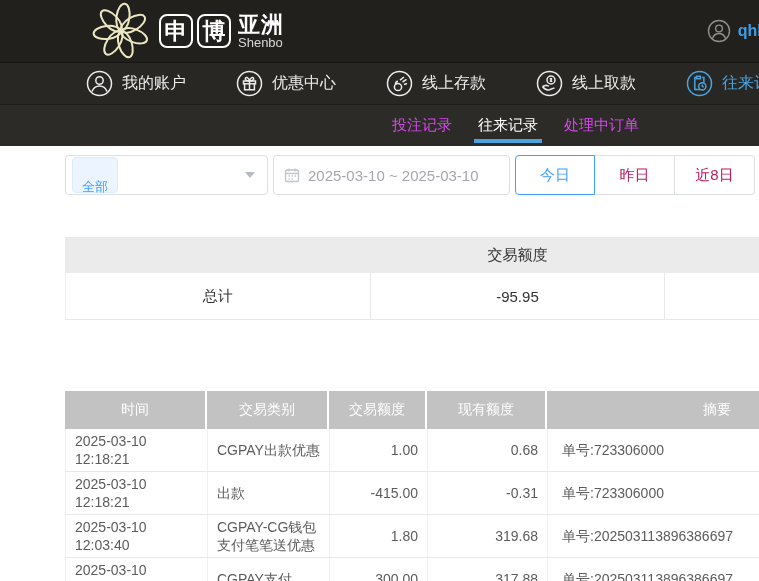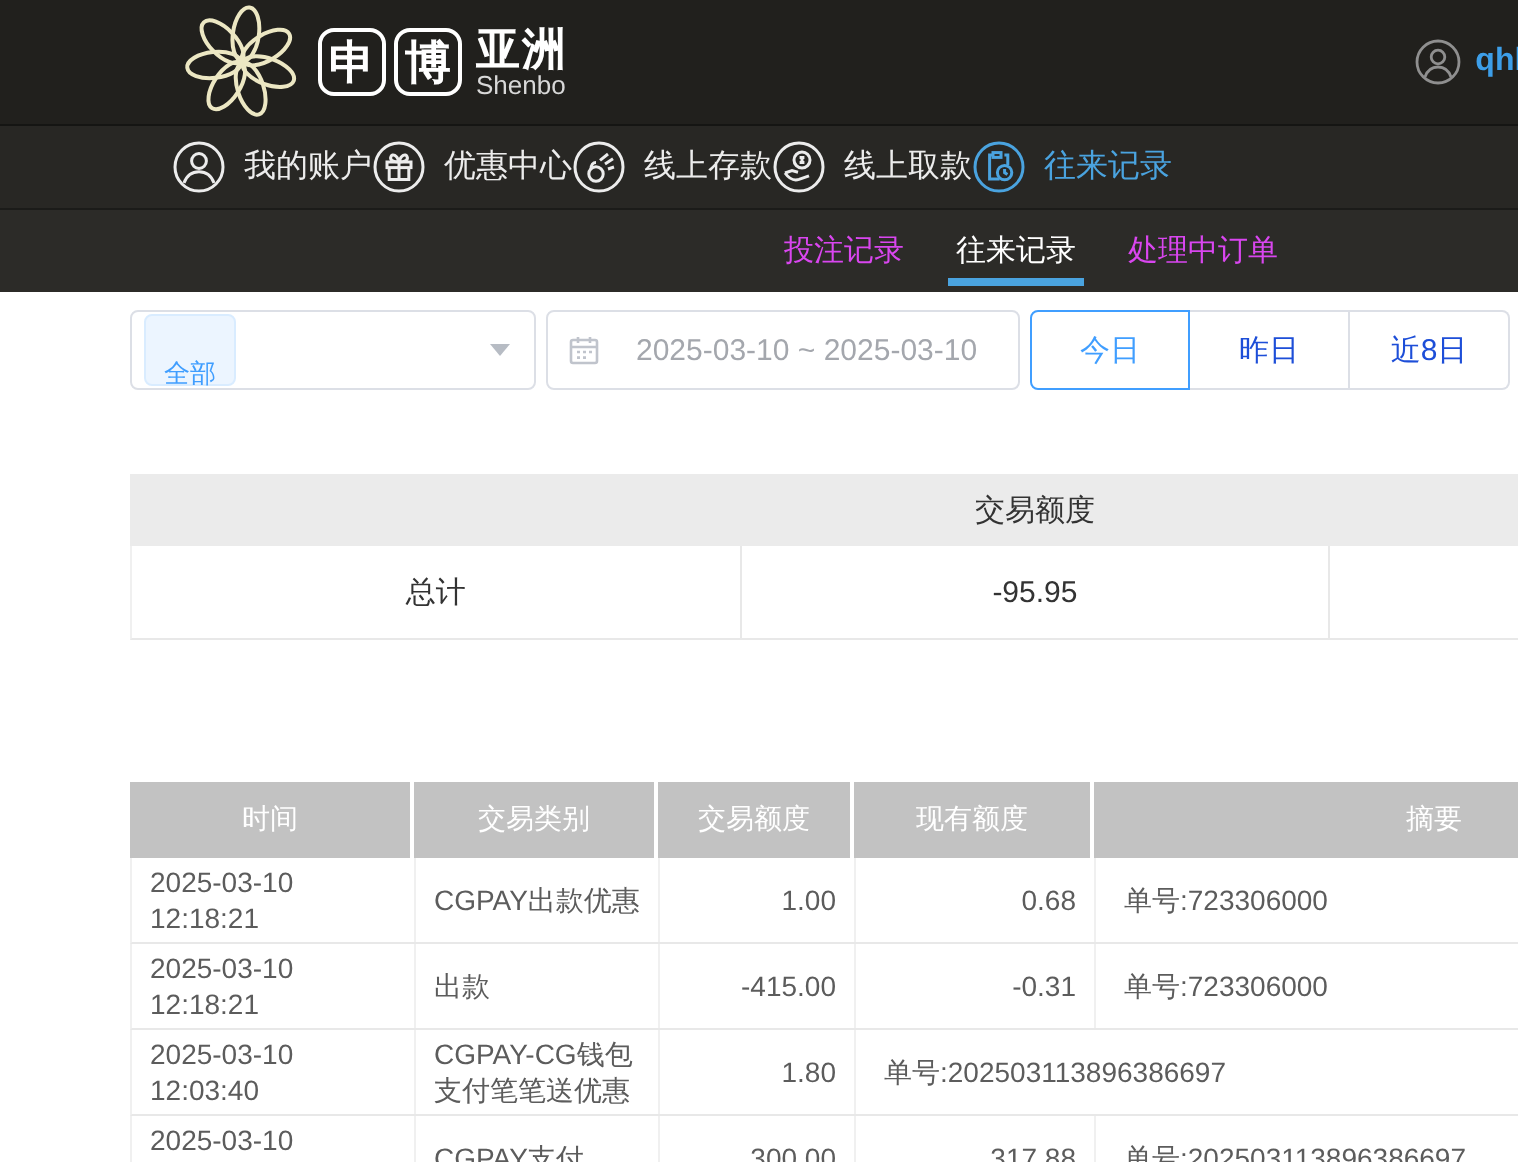--- a/index.html
+++ b/index.html
@@ -20,21 +20,21 @@
   .logo-region { margin-left: 3px; line-height: 1; }
   .logo-region .cn { color: #fff; font-size: 22px; font-weight: bold; letter-spacing: 1px; font-family: Liberation Serif, serif; }
   .logo-region .en { color: #d8d8d8; font-size: 13px; margin-top: 0; }
   .user-area { margin-left: auto; display: flex; align-items: center; gap: 7px; margin-right: -8px; }
   .user-area svg { width: 24px; height: 24px; }
   .username { color: #3d9ee8; font-size: 16px; font-weight: bold; white-space: nowrap; }
 
   
   .nav-bar {
     height: 42px; background: #282724; border-top: 1px solid #151513;
-    display: flex; align-items: center; padding-left: 86px; 
+    display: flex; align-items: center; padding-left: 86px; gap: 50px;
   }
   .nav-item {
     display: flex; align-items: center; gap: 9px; color: #ececec;
     font-size: 16px; white-space: nowrap; cursor: pointer; flex: none;
   }
   .nav-item svg { width: 27px; height: 27px; }
   .nav-item.active { color: #4aa3df; }
 
   
   .sub-nav {
@@ -61,28 +61,28 @@
   .tag {
     background: #ecf5ff; border: 1px solid #d9ecff; color: #409eff; font-size: 13px;
     height: 26px; line-height: 24px; padding: 17px 9px; border-radius: 4px; white-space: nowrap;
   }
   .caret {
     margin-left: auto; width: 0; height: 0;
     border-left: 5px solid transparent; border-right: 5px solid transparent; border-top: 6px solid #b7bcc4;
   }
   .date-box {
     margin-left: 5px; width: 237px; height: 40px; border: 1px solid #dcdfe6; border-radius: 4px;
-    display: flex; align-items: center; padding: 0 10px; gap: 18px; cursor: pointer; background: #fff;
+    display: flex; align-items: center; padding: 0 10px; gap: 8px; cursor: pointer; background: #fff;
   }
   .date-box svg { width: 16px; height: 16px; flex: none; }
   .date-text { color: #a4a7ad; font-size: 15px; white-space: nowrap; }
   .btn-group { margin-left: 5px; display: flex; justify-content: flex-end; }
   .qbtn {
     width: 80px; height: 40px; background: #fff; border: 1px solid #dcdfe6; border-left-width: 0;
-    font-size: 15px; color: #1d4ed8; cursor: pointer; font-family: inherit;
+    font-size: 15px; color: #be185d; cursor: pointer; font-family: inherit;
   }
   .qbtn:first-child { border-left-width: 1px; border-radius: 4px 0 0 4px; }
   .qbtn:last-child { border-radius: 0 4px 4px 0; }
   .qbtn.active { border: 1px solid #409eff; color: #409eff; position: relative; z-index: 1; }
 
   
   .summary-table { margin-top: 42px; width: 840px; }
   .st-header { display: flex; height: 36px; background: #ebebeb; align-items: center; }
   .st-row { display: flex; height: 47px; align-items: center; border-bottom: 1px solid #e8e8e8; border-left: 1px solid #f0f0f0; }
   .st-c0 { width: 305px; } .st-c1 { width: 295px; } .st-c2 { width: 240px; }
@@ -265,20 +265,21 @@
       <div class="rt-cell c0">2025-03-10 12:18:21</div>
       <div class="rt-cell c1">出款</div>
       <div class="rt-cell c2 num">-415.00</div>
       <div class="rt-cell c3 num">-0.31</div>
       <div class="rt-cell c4">单号:723306000</div>
     </div>
     <div class="rt-row">
       <div class="rt-cell c0">2025-03-10 12:03:40</div>
       <div class="rt-cell c1">CGPAY-CG钱包支付笔笔送优惠</div>
       <div class="rt-cell c2 num">1.80</div>
+      <div class="rt-cell c3 num">319.68</div>
       <div class="rt-cell c4">单号:202503113896386697</div>
     </div>
     <div class="rt-row">
       <div class="rt-cell c0">2025-03-10 12:03:40</div>
       <div class="rt-cell c1">CGPAY支付</div>
       <div class="rt-cell c2 num">300.00</div>
       <div class="rt-cell c3 num">317.88</div>
       <div class="rt-cell c4">单号:202503113896386697</div>
     </div>
   </div>

